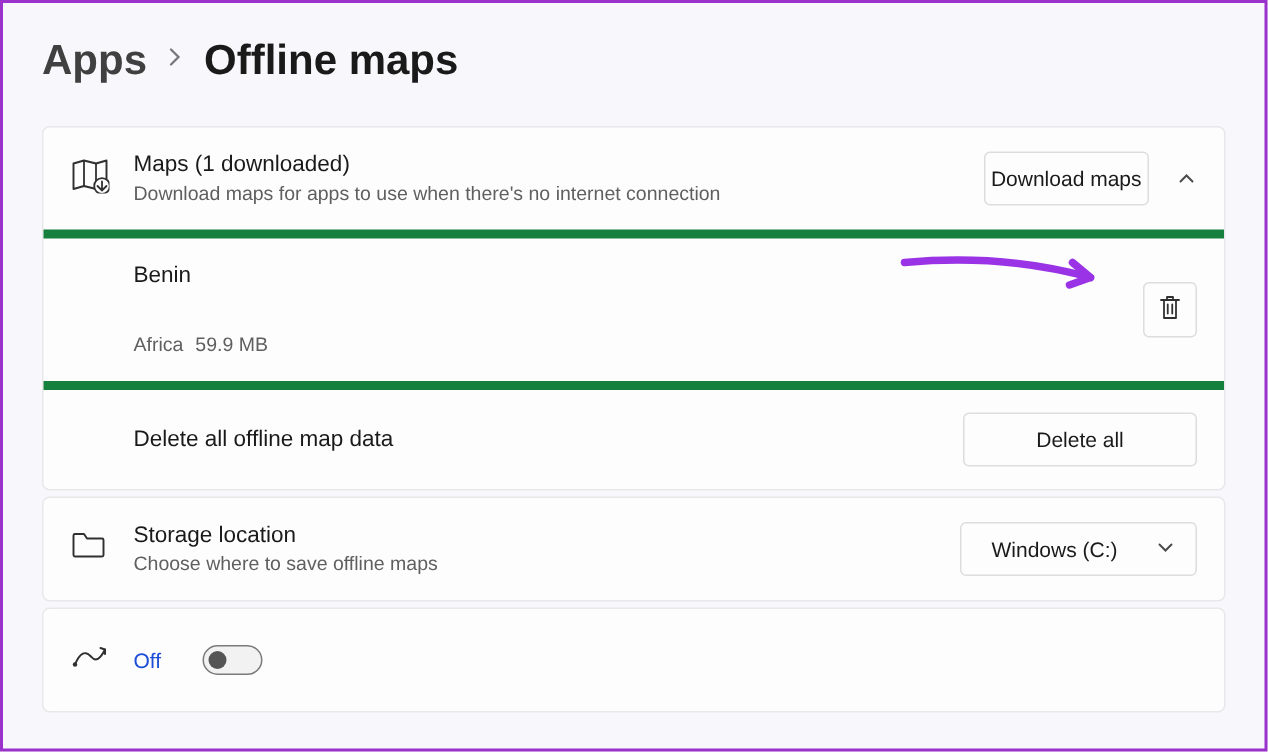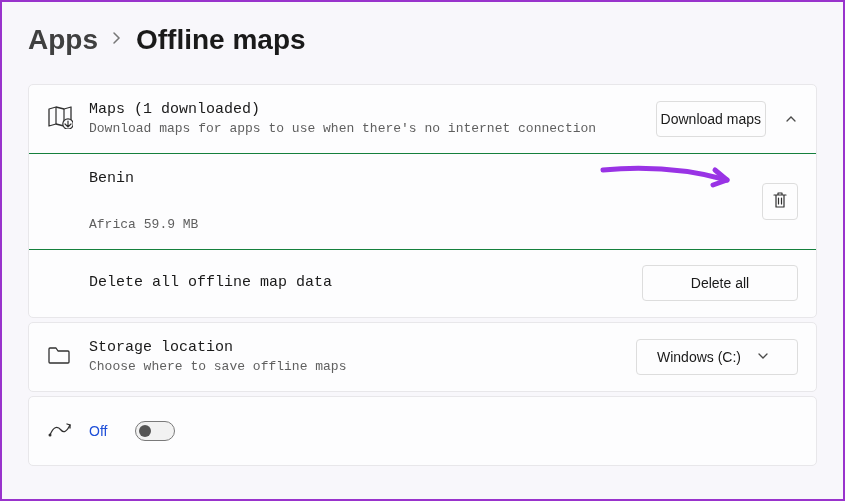--- a/index.html
+++ b/index.html
@@ -41,33 +41,32 @@
     background: #fdfdfe;
     margin-bottom: 4px;
   }
   .row {
     display: flex;
     align-items: center;
     padding: 15px 18px;
     min-height: 68px;
   }
   .row + .row {
-    border-top: 1px solid #15803d;
+    border-top: 6px solid #15803d;
   }
   .icon-cell {
     width: 42px;
     display: flex;
     align-items: center;
     justify-content: flex-start;
     flex-shrink: 0;
   }
   .text-cell {
     flex: 1;
     min-width: 0;
-    font-family: Liberation Mono, monospace;
   }
   .title {
     font-size: 15px;
     color: #1a1a1a;
     line-height: 1.35;
   }
   .subtitle {
     font-size: 13px;
     color: #5f5f5f;
     line-height: 1.35;
@@ -98,22 +97,22 @@
     gap: 18px;
   }
   .chevron {
     color: #4a4a4a;
     display:flex;
     align-items:center;
   }
   .select-btn {
     display: flex;
     align-items: center;
-    gap: 16px;
-    padding: 9px 28px 9px 20px;
+    gap: 26px;
+    padding: 9px 14px 9px 20px;
     justify-content: center;
   }
   .toggle {
     width: 40px;
     height: 20px;
     border-radius: 10px;
     border: 1px solid #7a7a7a;
     background: #f2f2f2;
     position: relative;
     cursor: pointer;

